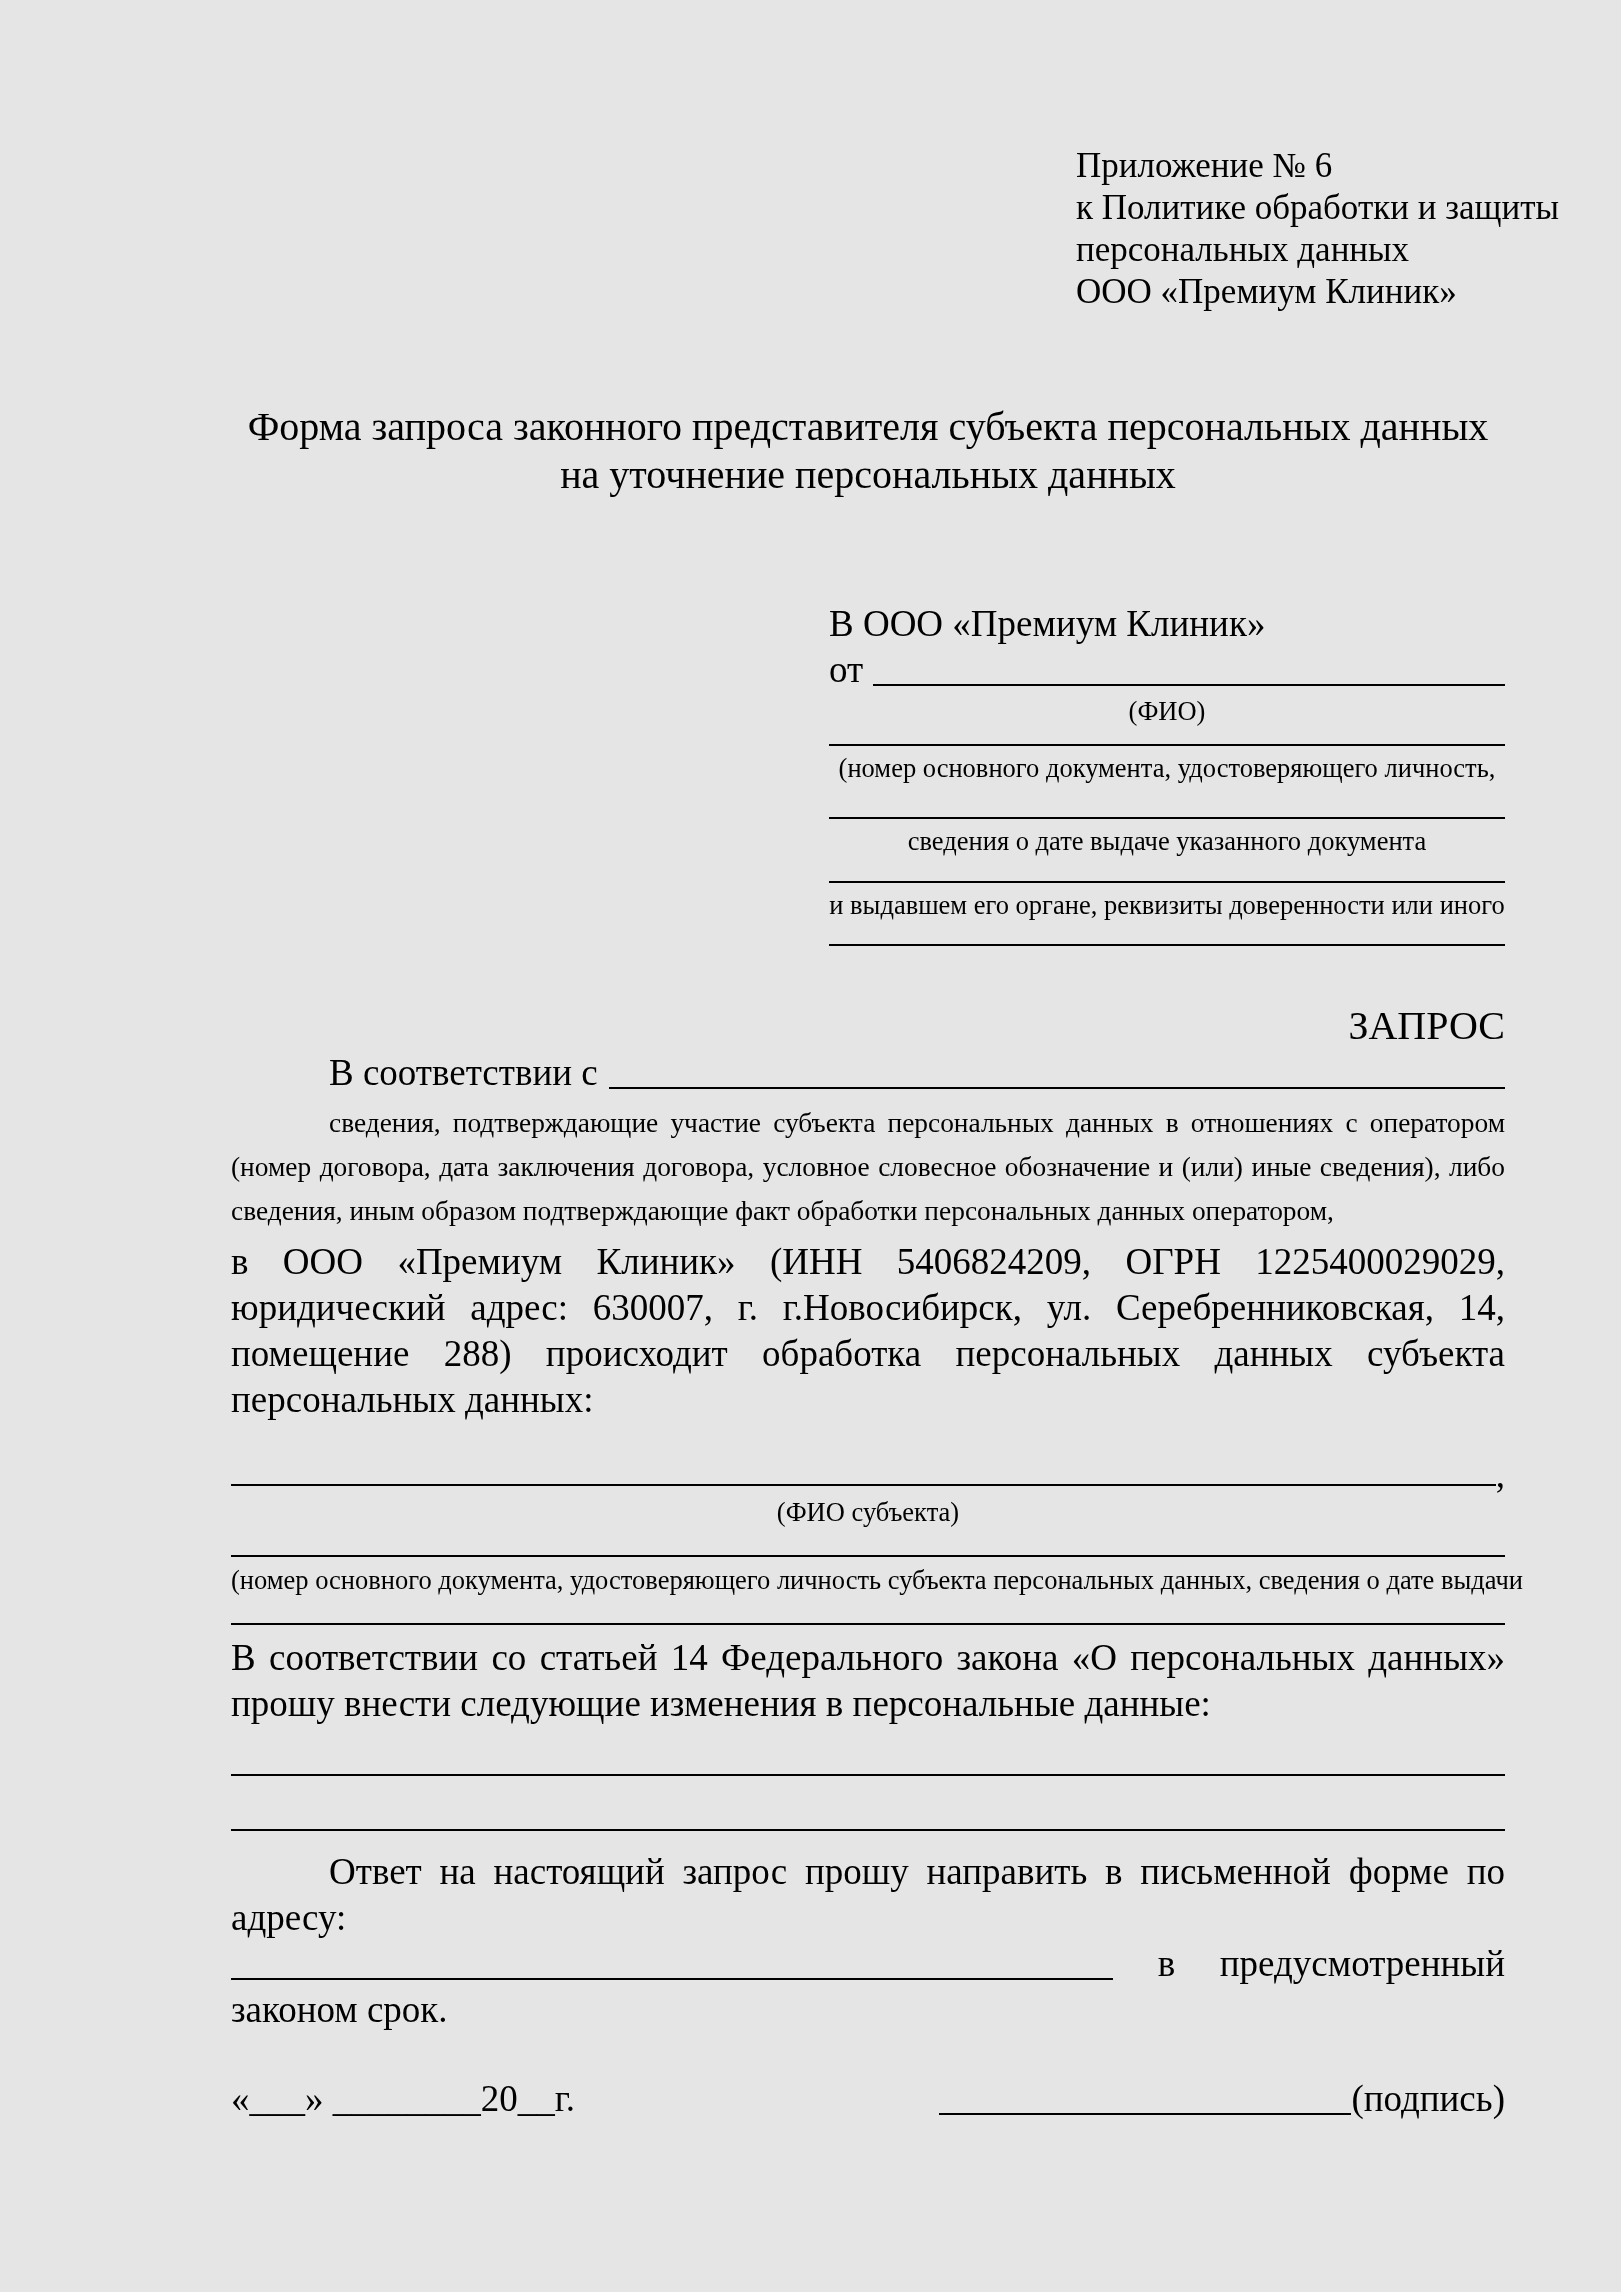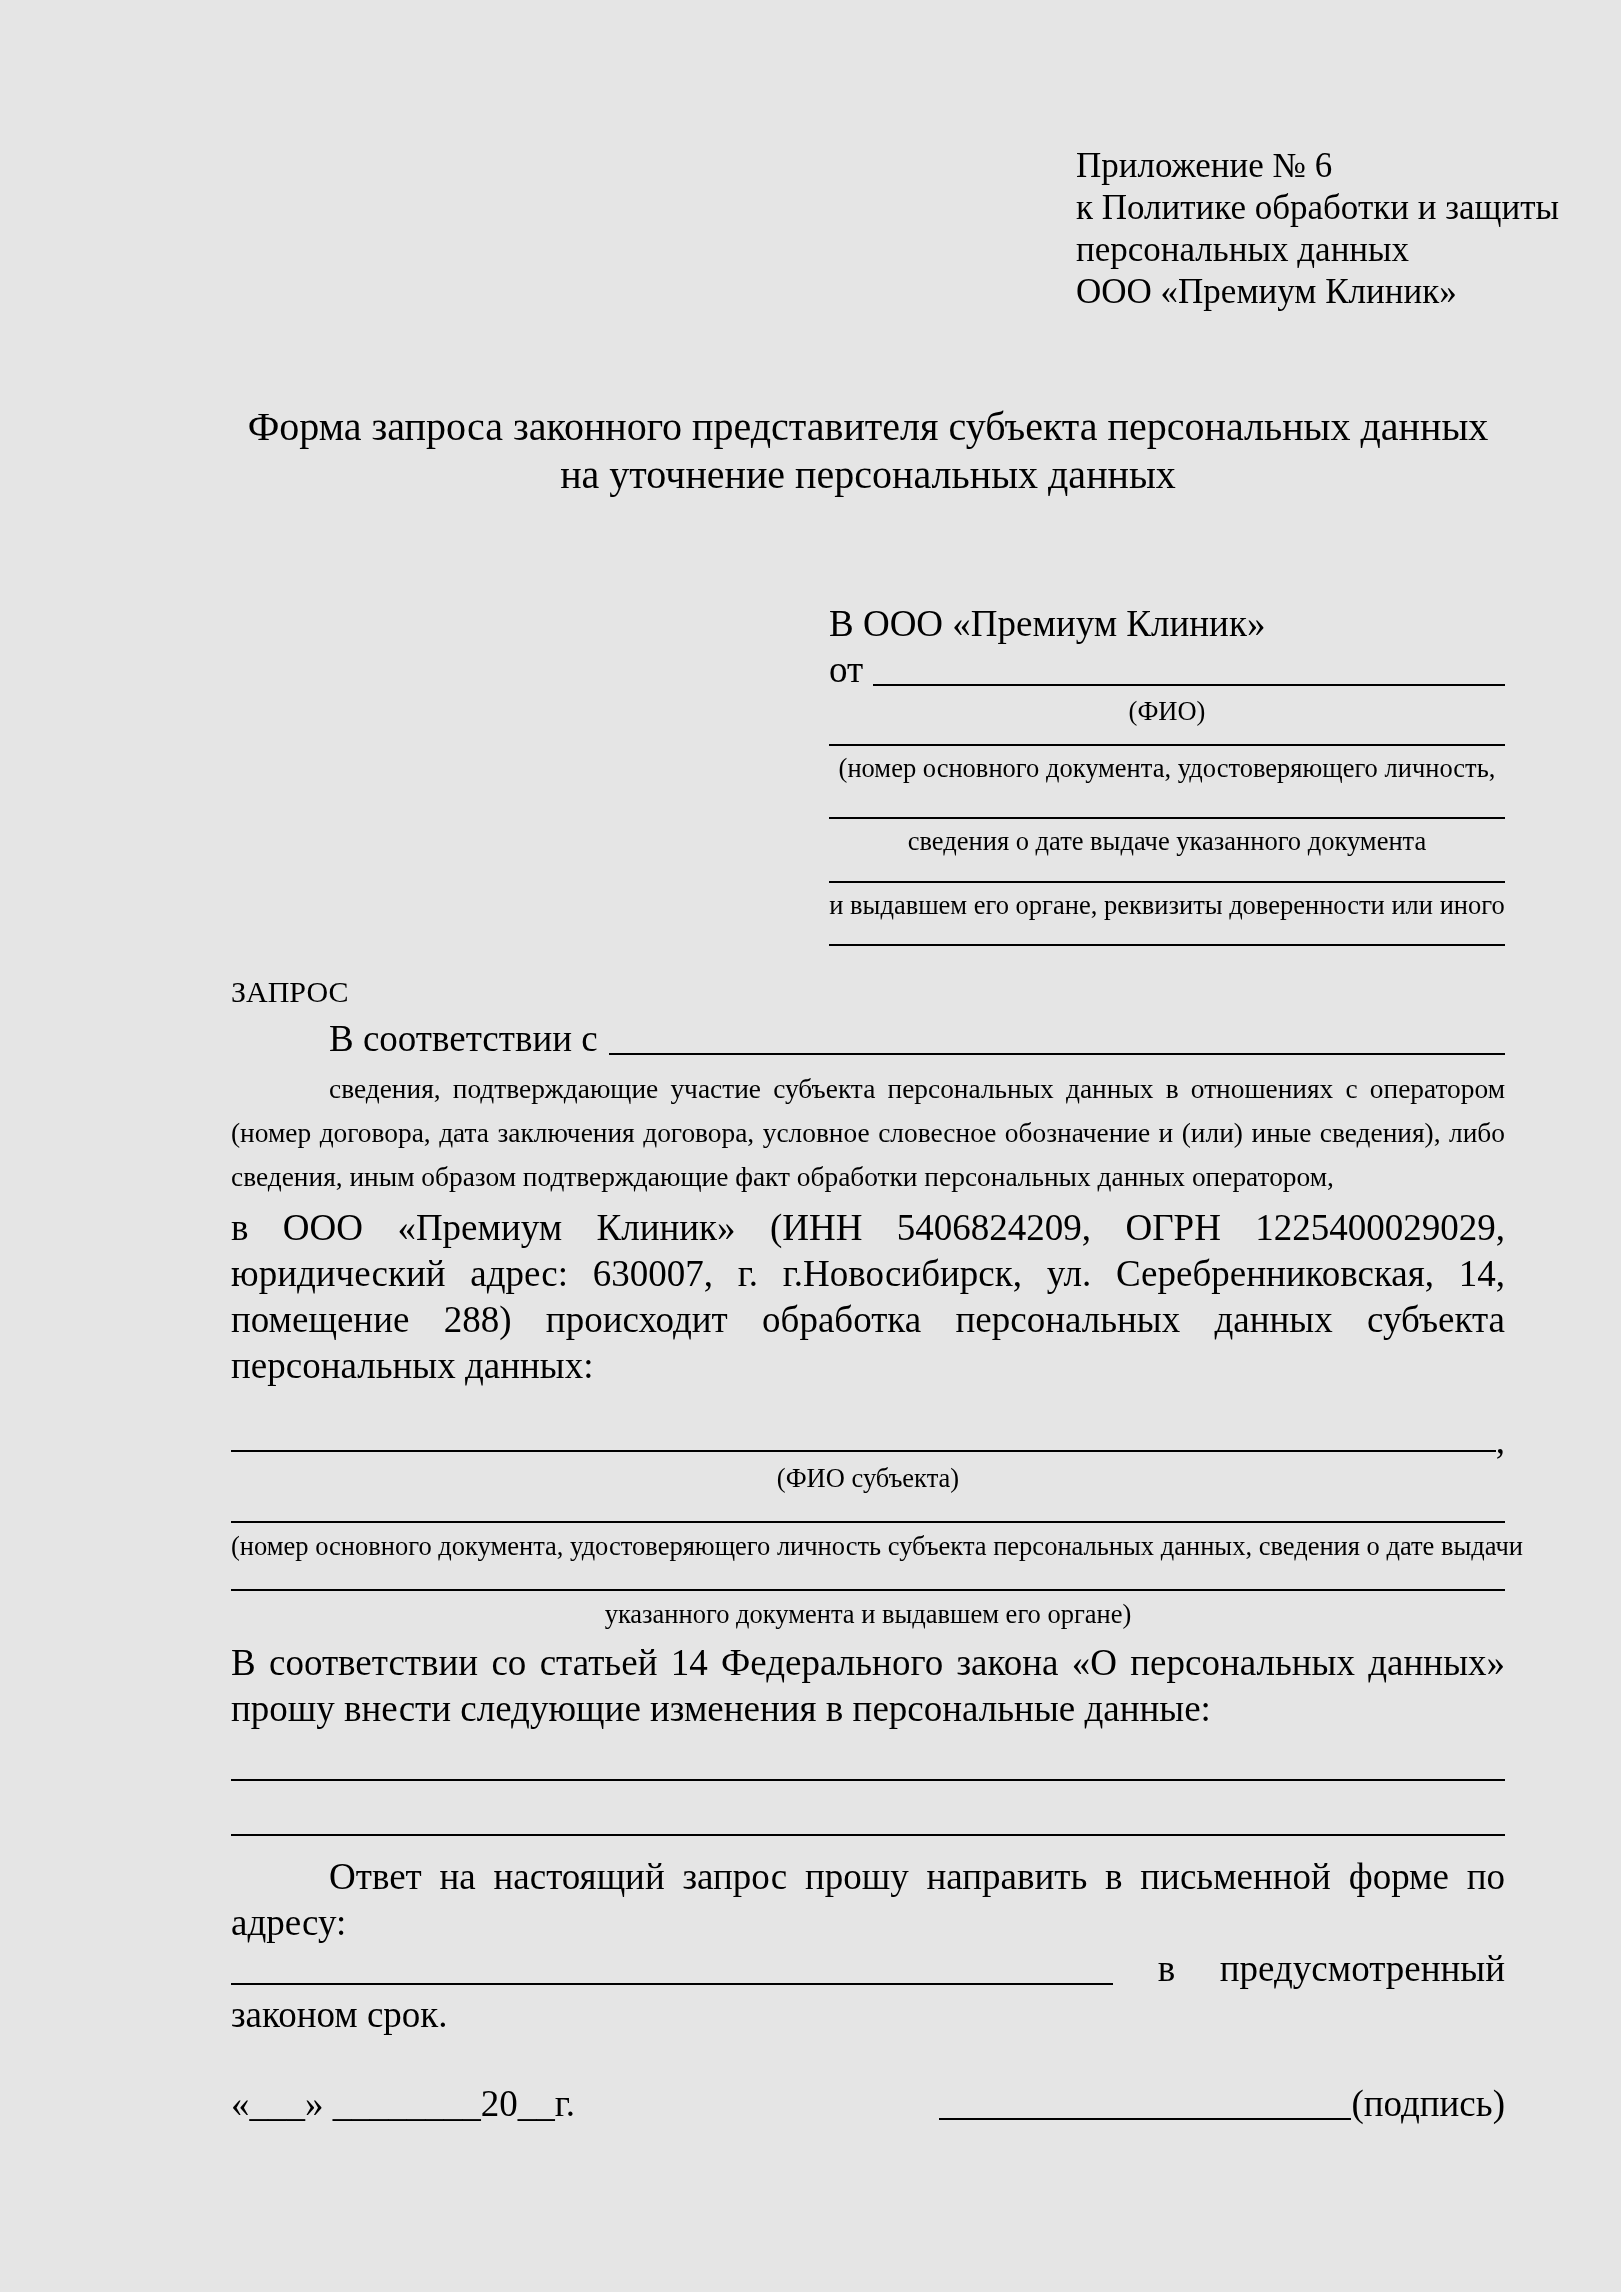--- a/index.html
+++ b/index.html
@@ -31,21 +31,21 @@
   .cap{
     font-size:26.5px;line-height:31px;text-align:center;
     white-space:nowrap;overflow:visible;
   }
   .addressee .cap{margin-top:2.9px;}
   .field .ln{margin-top:23.5px;}
   .field .cap{margin-top:6.9px;}
   .field.f1 .ln{margin-top:17.6px;}
   .field.f2 .ln{margin-top:33px;}
 
-  .zapros{margin-top:23px;text-align:left;font-size:30px;line-height:45px;}
+  .zapros{margin-top:57px;text-align:right;font-size:40px;line-height:45px;}
 
   .intro-row{display:flex;align-items:flex-end;margin-top:2px;font-size:37px;line-height:46px;}
   .intro-row .txt{margin-left:98px;white-space:nowrap;}
   .intro-row .lnflex{margin-bottom:6.9px;margin-left:11.8px;}
 
   .footnote{
     margin-top:4.9px;font-size:27.4px;line-height:44px;
     text-align:justify;text-indent:98px;
   }
   .body{font-size:37px;line-height:46px;}
@@ -136,21 +136,20 @@
       <span>,</span>
     </div>
     <div class="cap cap-center">(ФИО субъекта)</div>
 
     <div class="wide">
       <div class="ln"></div>
       <div class="cap">(номер основного документа, удостоверяющего личность субъекта персональных данных, сведения о дате выдачи</div>
     </div>
     <div class="wide">
       <div class="ln"></div>
-      <div class="cap">указанного документа и выдавшем его органе)</div>
     </div>
 
     <div class="body just law-par">В соответствии со статьей 14 Федерального закона «О персональных данных» прошу внести следующие изменения в персональные данные:</div>
 
     <div class="ln blank1"></div>
     <div class="ln blank2"></div>
 
     <div class="body just-last indent answer1">Ответ на настоящий запрос прошу направить в письменной форме по адресу:</div>
     <div class="answer-row">
       <span class="lnflex"></span>

